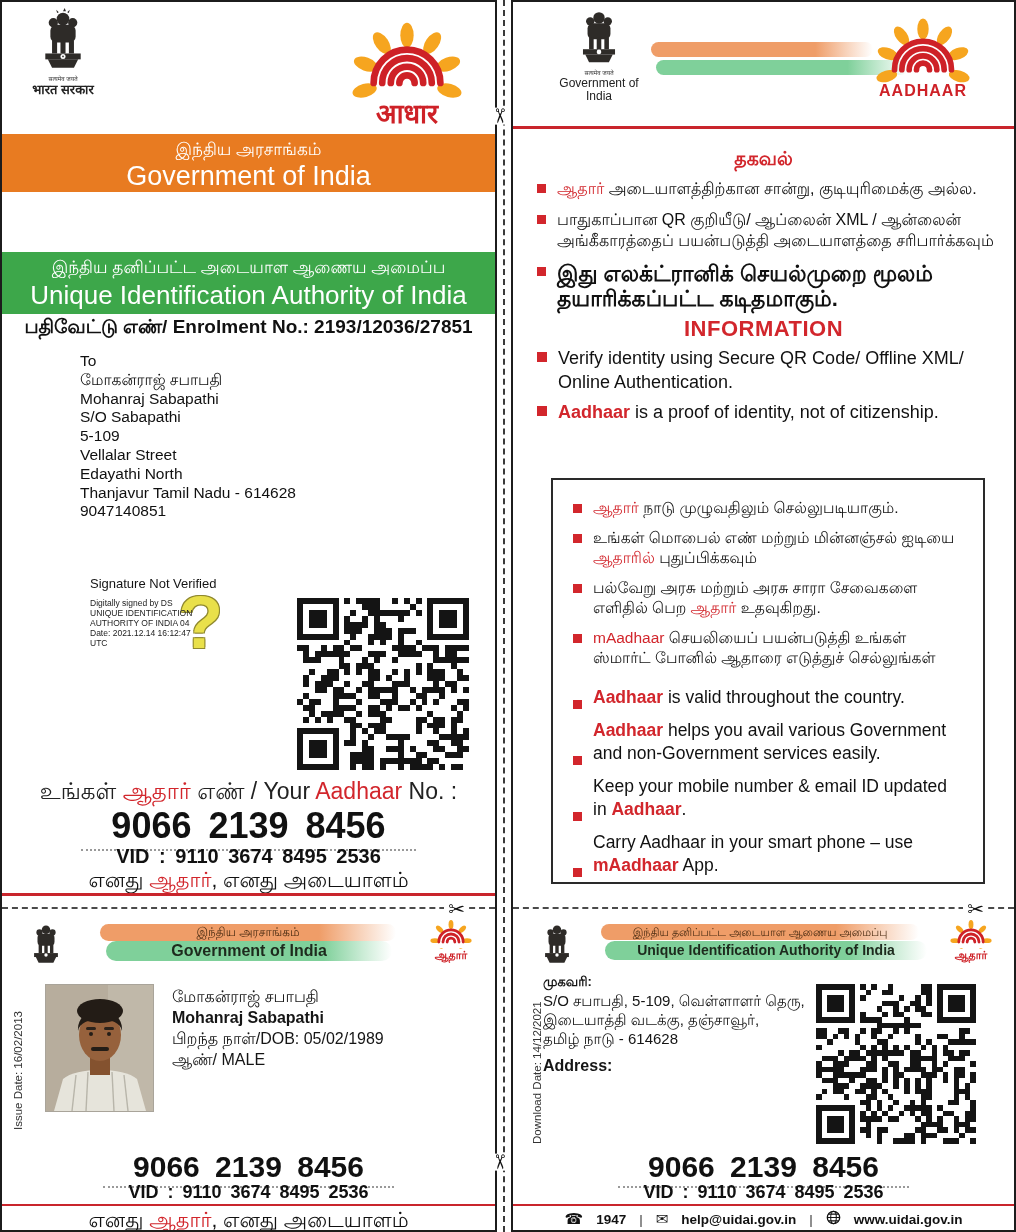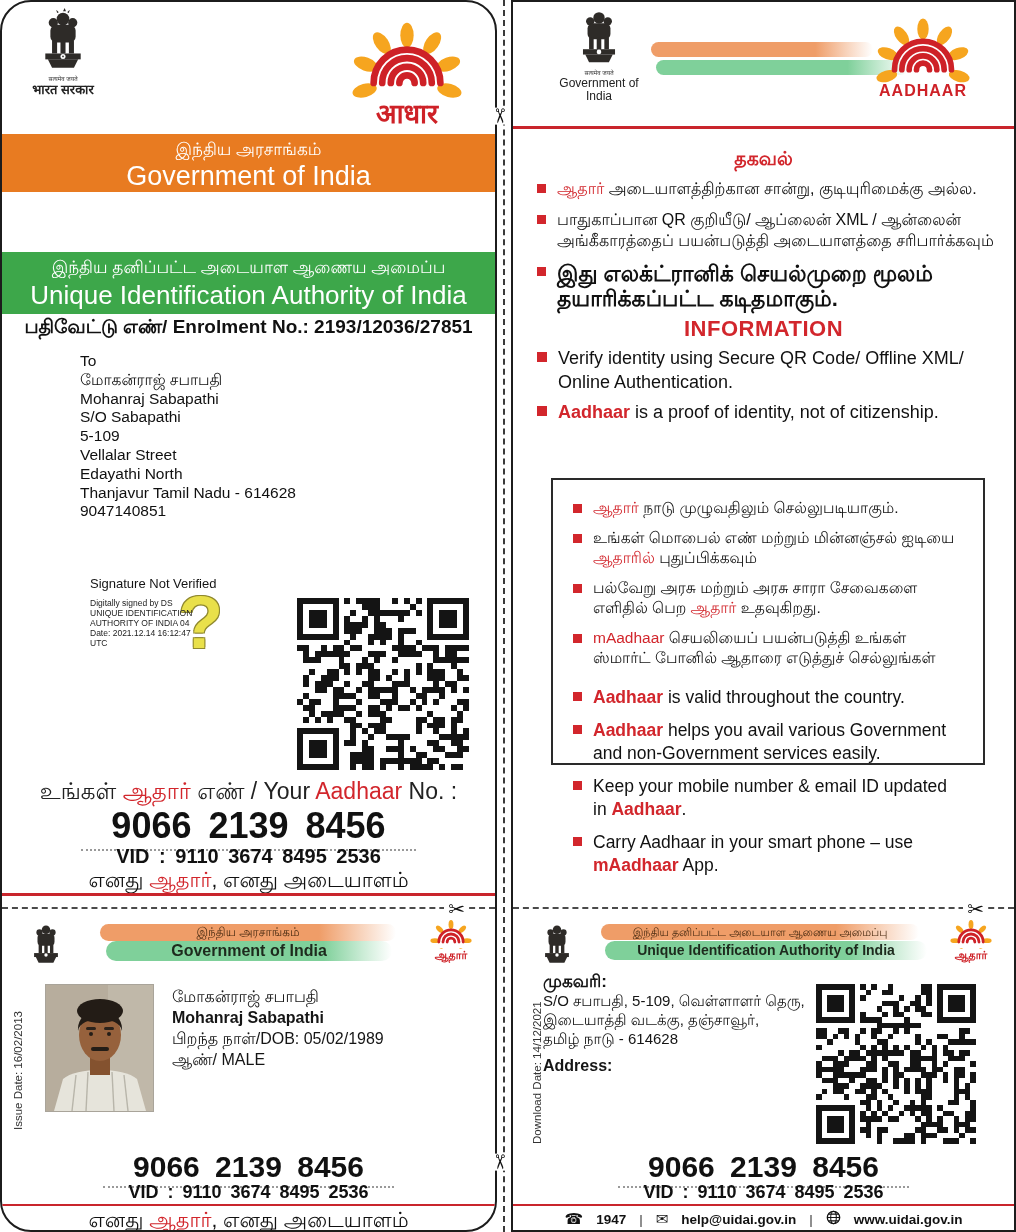--- a/index.html
+++ b/index.html
@@ -1,19 +1,19 @@
 <!DOCTYPE html>
 <html><head>
 <meta charset="utf-8">
 <style>
   html,body{margin:0;padding:0;background:#fff;}
   .page{position:relative;width:1016px;height:1232px;background:#fff;overflow:hidden;
         font-family:"Liberation Sans","DejaVu Sans",sans-serif;color:#111;}
   .panel{position:absolute;top:0;height:1232px;background:#fff;border:2px solid #1c1c1c;box-sizing:border-box;overflow:hidden;}
-  #left{left:0;width:497px;border-radius:31px;}
+  #left{left:0;width:497px;}
   #right{left:511px;width:505px;}
   .divider{position:absolute;left:497px;top:0;width:14px;height:1232px;background:#fff;}
   .divider .dash{position:absolute;left:6px;top:0;bottom:0;border-left:2px dashed #3a3a3a;}
   .divider .sc{position:absolute;left:-5px;background:#fff;font-size:20px;line-height:20px;transform:rotate(90deg);z-index:2;}
   .abs{position:absolute;}
   .ctr{left:0;right:0;text-align:center;}
   .rw{color:#D2262C;}
   .bold-red .rw{font-weight:bold;}
   .bullet{display:flex;align-items:flex-start;}
   .bsq{flex:0 0 auto;width:10px;height:10px;background:#D2262C;margin:6px 11px 0 0;}
@@ -65,28 +65,28 @@
   .motto-sm{font-size:21px;}
   
   .i-h-ta{top:146px;font-size:19px;font-weight:bold;color:#D2262C;}
   .i-ta{left:24px;right:16px;top:176px;font-size:16px;line-height:21px;}
   .i-ta .bullet{margin-bottom:10px;justify-content:center;}
   .i-ta .bullet:last-child{font-weight:bold;font-size:22px;line-height:25px;}
   .i-ta .bsq,.box .bsq{width:9px;height:9px;}
   .i-head{top:314px;font-size:22px;font-weight:bold;color:#D2262C;letter-spacing:.5px;}
   .i-en{left:24px;right:8px;top:344px;font-size:18px;line-height:24px;}
   .i-en .bullet{margin-bottom:6px;}
-  .box{left:38px;top:476px;width:434px;height:287px;border:2px solid #2a2a2a;box-sizing:border-box;padding:18px 18px 0 20px;}
+  .box{left:38px;top:476px;width:434px;height:406px;border:2px solid #2a2a2a;box-sizing:border-box;padding:18px 18px 0 20px;}
   .box-ta{font-size:15.5px;line-height:20px;}
   .box-ta .bullet{margin-bottom:10px;}
   .box-en{margin-top:18px;font-size:17.5px;line-height:23px;}
-  .box-en .bullet{margin-bottom:10px;}
+  .box-en .bullet{margin-bottom:10px;align-items:flex-end;}
   
   .cba{left:30px;top:970px;width:272px;font-size:15px;line-height:19px;color:#151515;}
-  .cba .lbl{font-weight:bold;font-size:17px;}
+  .cba .lbl{font-weight:bold;font-size:13px;}
   .cba .gap{height:8px;}
   .cb-footer{left:0;right:0;top:1205px;height:24px;display:flex;align-items:center;justify-content:center;gap:13px;
              font-size:13.5px;font-weight:bold;color:#111;}
   .cb-footer .icn{font-size:15px;}
   .cb-footer .sep{font-weight:normal;color:#333;}
 </style>
 </head>
 <body>
 
 <div class="page">

